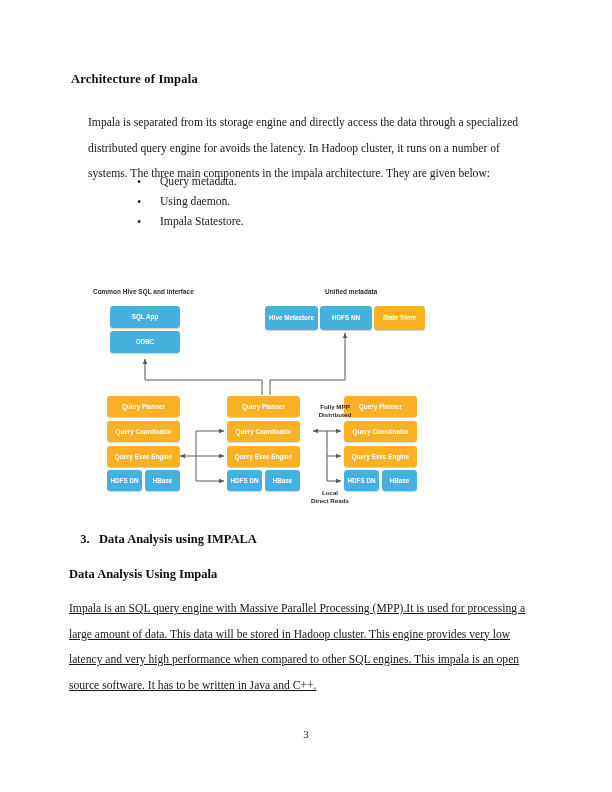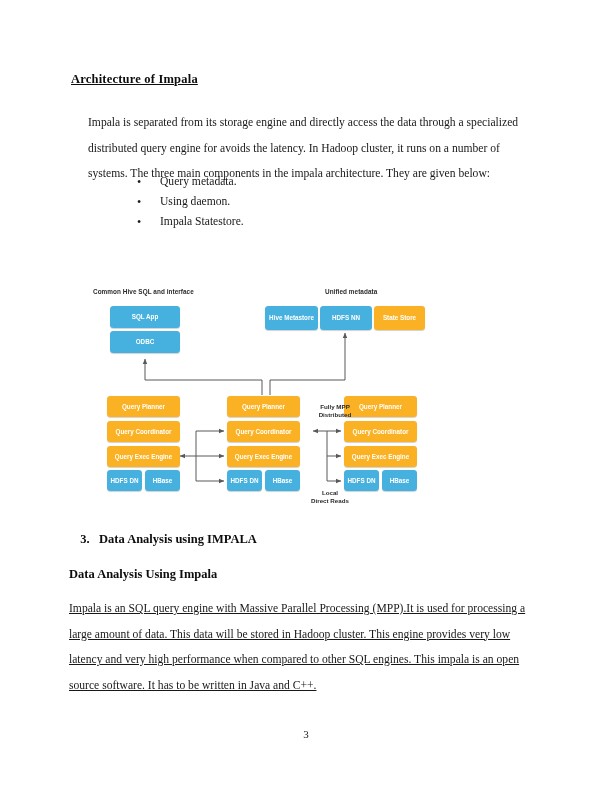--- a/index.html
+++ b/index.html
@@ -13,21 +13,21 @@
   }
   .page { position:absolute; inset:0; }
 
   .h-section {
     position:absolute;
     font-family:"Liberation Serif", serif;
     font-weight:bold;
     font-size:12.5px;
     color:#0d0d0d;
   }
-  #title-architecture { left:71px; top:72px; letter-spacing:.2px;text-decoration:underline; }
+  #title-architecture { left:71px; top:72px; letter-spacing:.2px; }
   #heading-3 { left:71px; top:532px;text-align:center; }
   #heading-3 .num { display:inline-block; width:28px; }
   #heading-data-analysis { left:69px; top:567px; }
 
   .para {
     position:absolute;
     font-size:11.6px;
     line-height:25.5px;
     color:#181818;
     text-align:left;

